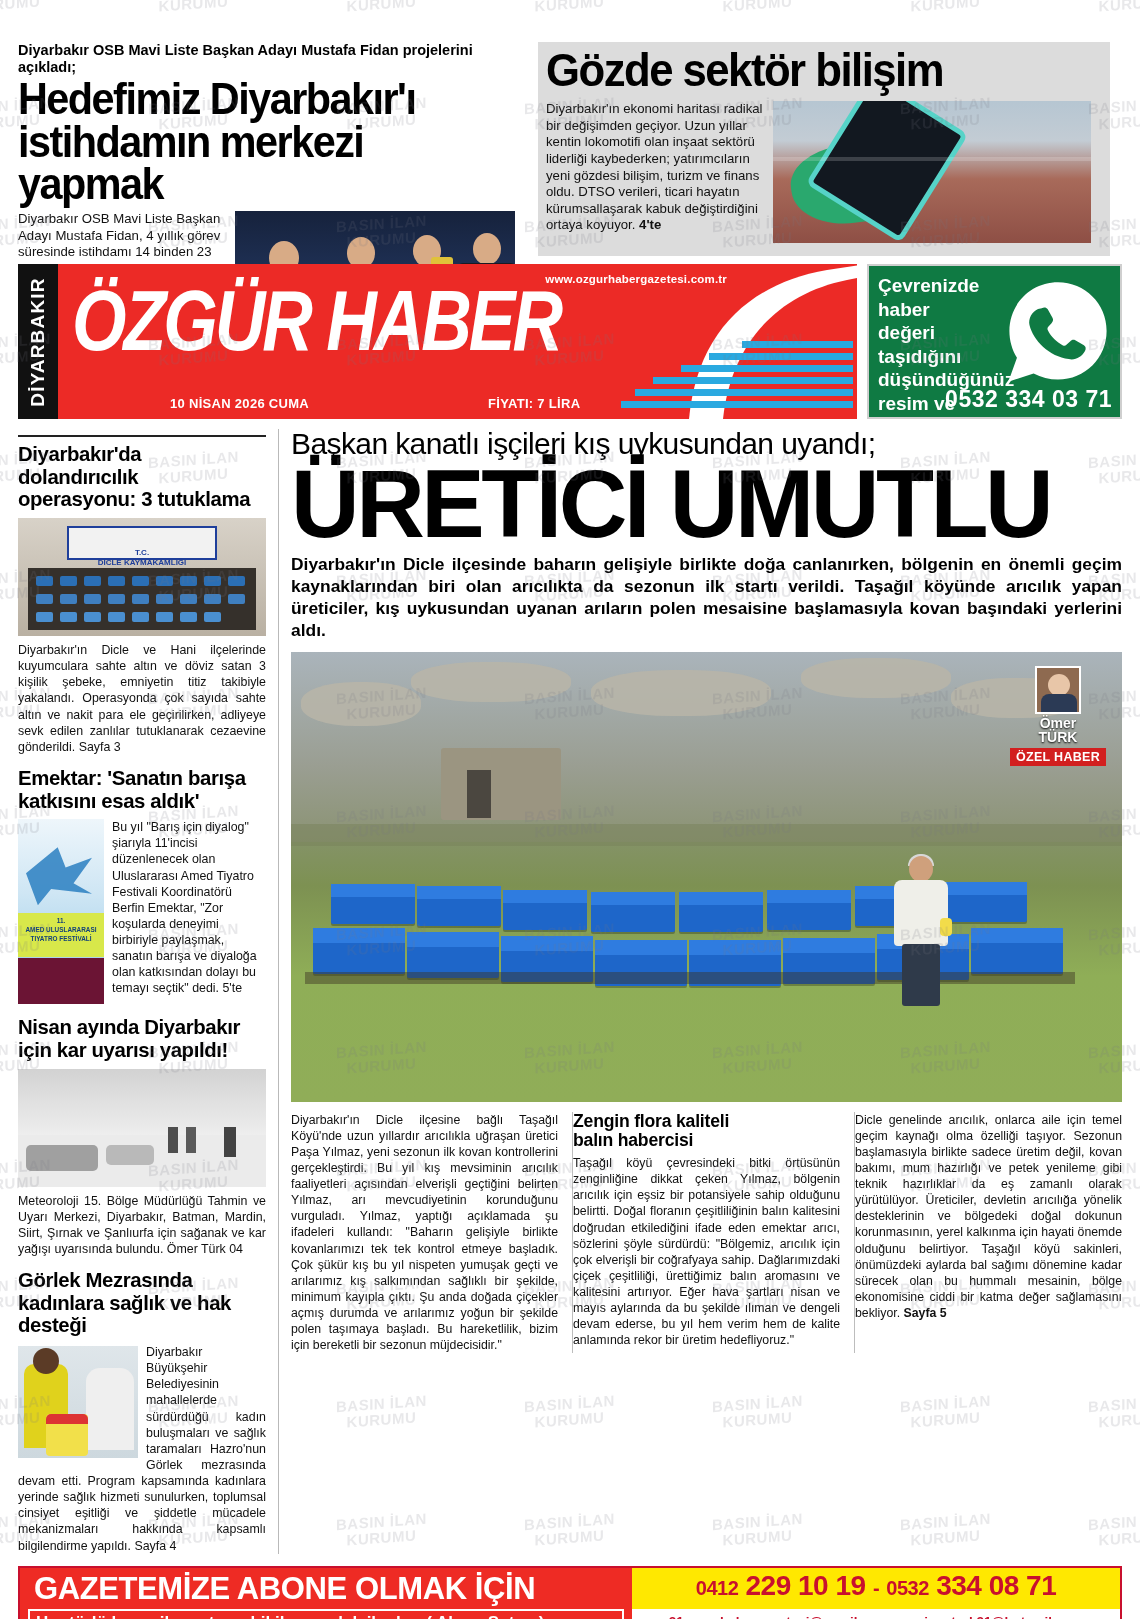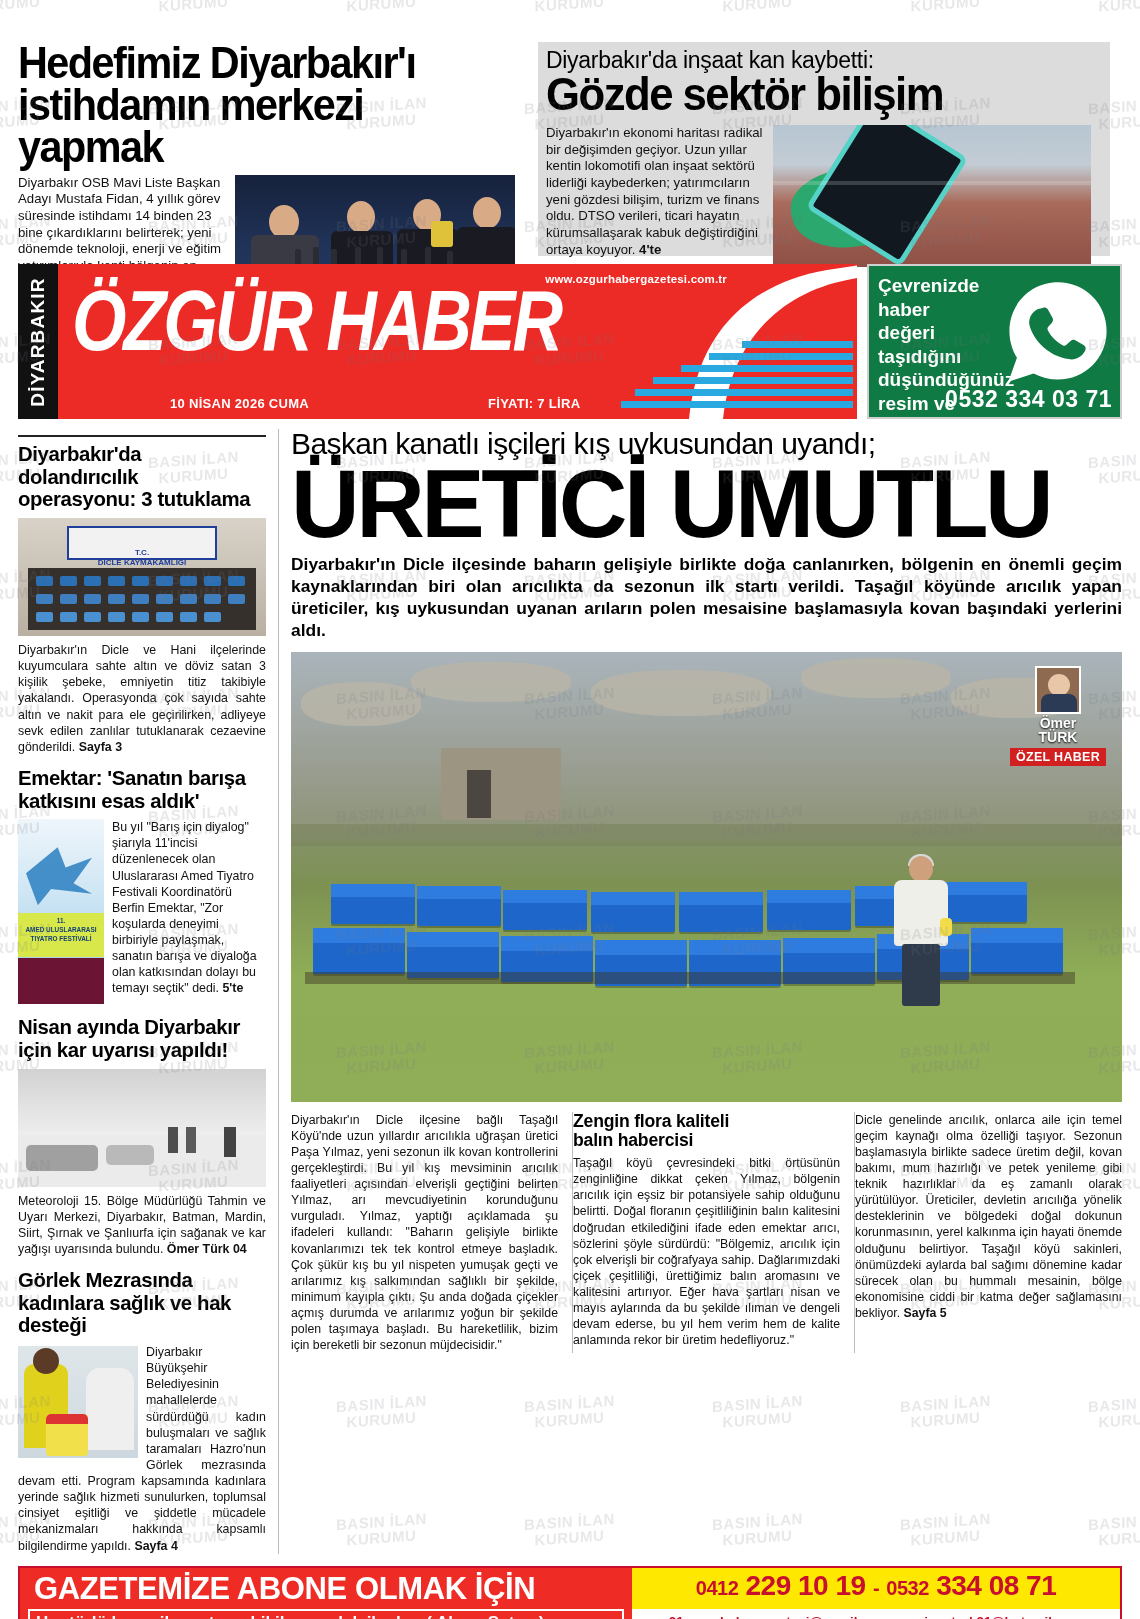--- a/index.html
+++ b/index.html
@@ -124,21 +124,21 @@
   .body-wrap { display: flex; gap: 12px; margin-top: 10px; }
   .col-left { width: 248px; }
   .col-main { flex: 1; border-left: 1px solid #b9b9b9; padding-left: 12px; }
 
   .side-rule { border-top: 2px solid #222; margin: 6px 0 6px; }
   .side-head {
     font-weight: 700; font-size: 21px; line-height: 1.08; color: #000;
     letter-spacing: -0.4px; transform: scaleX(0.97); transform-origin: left;
   }
   .side-body { font-size: 12.4px; line-height: 1.3; color: #111; text-align: justify; margin-top: 6px;}
-  .side-body b { font-weight: 700; }
+  .side-body b { font-weight: 400; }
 
   .ph-money { width: 248px; height: 118px; background: linear-gradient(#d8d2c8,#b9b0a2); position: relative; overflow:hidden;}
   .ph-money .sign { position:absolute; left:50%; top:8px; transform:translateX(-50%); width:150px; height:34px; background:#f2f2f2; border:2px solid #1f3f9b; color:#1f3f9b; font-size:8px; font-weight:700; text-align:center; line-height:1.25; padding-top:20px;}
   .ph-money .tbl { position:absolute; left:10px; right:10px; bottom:6px; top:50px; background:#35302b; }
   .ph-money .tbl i { position:absolute; width:17px; height:10px; background:#2b6fb5; border-radius:2px;}
 
   .ph-fest { width: 86px; height: 185px; background: linear-gradient(#eef6fb,#cfe6f4 40%,#8fc7e6); position:relative; overflow:hidden;}
   .ph-fest .bird { position:absolute; left:8px; top:28px; width:66px; height:58px; background:#2a7fc1; clip-path: polygon(0 45%, 48% 0, 60% 35%, 100% 18%, 72% 62%, 100% 80%, 38% 72%, 18% 100%); opacity:.85;}
   .ph-fest .band { position:absolute; left:0; right:0; top:94px; height:44px; background:#d8e84a;}
   .ph-fest .band b { display:block; font-size:6.4px; color:#12407a; font-weight:700; text-align:center; line-height:1.35; padding-top:4px;}
@@ -210,20 +210,21 @@
   .ad-right .r2 { color:#c8102e; font-weight:700; font-size: 13.4px; text-align:center; padding-top:5px;}
 </style>
 </head>
 <body>
 
 <div class="page">
 
   <div class="topband">
 
     <div class="top-left">
+      <div class="kicker">Diyarbakır OSB Mavi Liste Başkan Adayı Mustafa Fidan projelerini açıkladı;</div>
       <div class="mega">Hedefimiz Diyarbakır'ı</div>
       <div class="mega">istihdamın merkezi yapmak</div>
       <div class="lead-row">
         <div class="lead-text" style="width:208px;">
           <span>Diyarbakır OSB Mavi Liste Başkan Adayı Mustafa Fidan, 4 yıllık görev süresinde istihdamı 14 binden 23 bine çıkardıklarını belirterek; yeni dönemde teknoloji, enerji ve eğitim yatırımlarıyla kenti bölgenin en büyük üretim ve iş gücü üssü haline getirmeyi hedeflediklerini vurguladı. </span><b>Süleyman Aydın'ın Haberi 06</b>
         </div>
         <div class="photo-press ph">
           <div class="pp-desk"></div>
           <div class="pp-head" style="left:34px;top:30px;width:30px;height:34px;"></div>
           <div class="pp-body" style="left:16px;top:60px;width:68px;height:58px;background:#3a3a44;"></div>
@@ -240,21 +241,20 @@
           <div class="pp-mic" style="left:142px;bottom:16px;width:6px;height:30px;"></div>
           <div class="pp-mic" style="left:166px;bottom:20px;width:6px;height:24px;"></div>
           <div class="pp-mic" style="left:190px;bottom:18px;width:6px;height:28px;"></div>
           <div class="pp-mic" style="left:212px;bottom:16px;width:6px;height:26px;"></div>
           <div style="position:absolute;left:196px;top:46px;width:22px;height:26px;background:#e0c23a;border-radius:3px;"></div>
         </div>
       </div>
     </div>
 
     <div class="top-right">
-      <div class="kicker-2">Diyarbakır'da inşaat kan kaybetti:</div>
       <div class="mega2">Gözde sektör bilişim</div>
       <div class="lead-row" style="margin-top:8px;">
         <div class="lead-text" style="width:218px;">
           <span>Diyarbakır'ın ekonomi haritası radikal bir değişimden geçiyor. Uzun yıllar kentin lokomotifi olan inşaat sektörü liderliği kaybederken; yatırımcıların yeni gözdesi bilişim, turizm ve finans oldu. DTSO verileri, ticari hayatın kürumsallaşarak kabuk değiştirdiğini ortaya koyuyor. </span><b>4'te</b>
         </div>
         <div class="photo-city ph">
           <div class="pc-hand"></div>
           <div class="pc-phone"></div>
           <div style="position:absolute;left:0;right:0;top:56px;height:4px;background:rgba(255,255,255,.18);"></div>
         </div>

